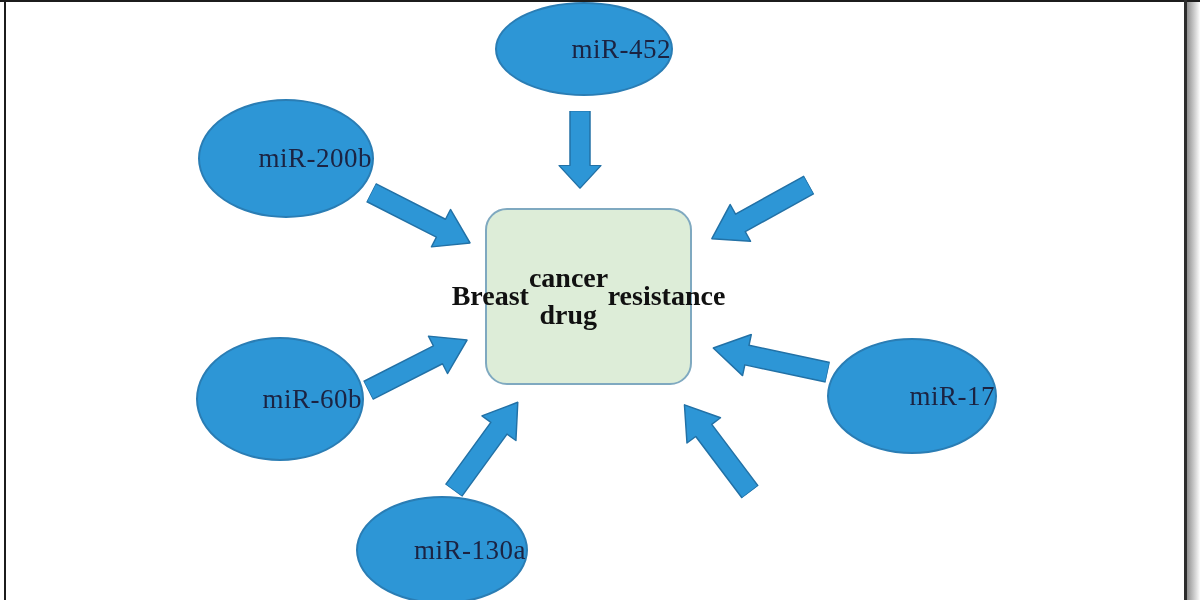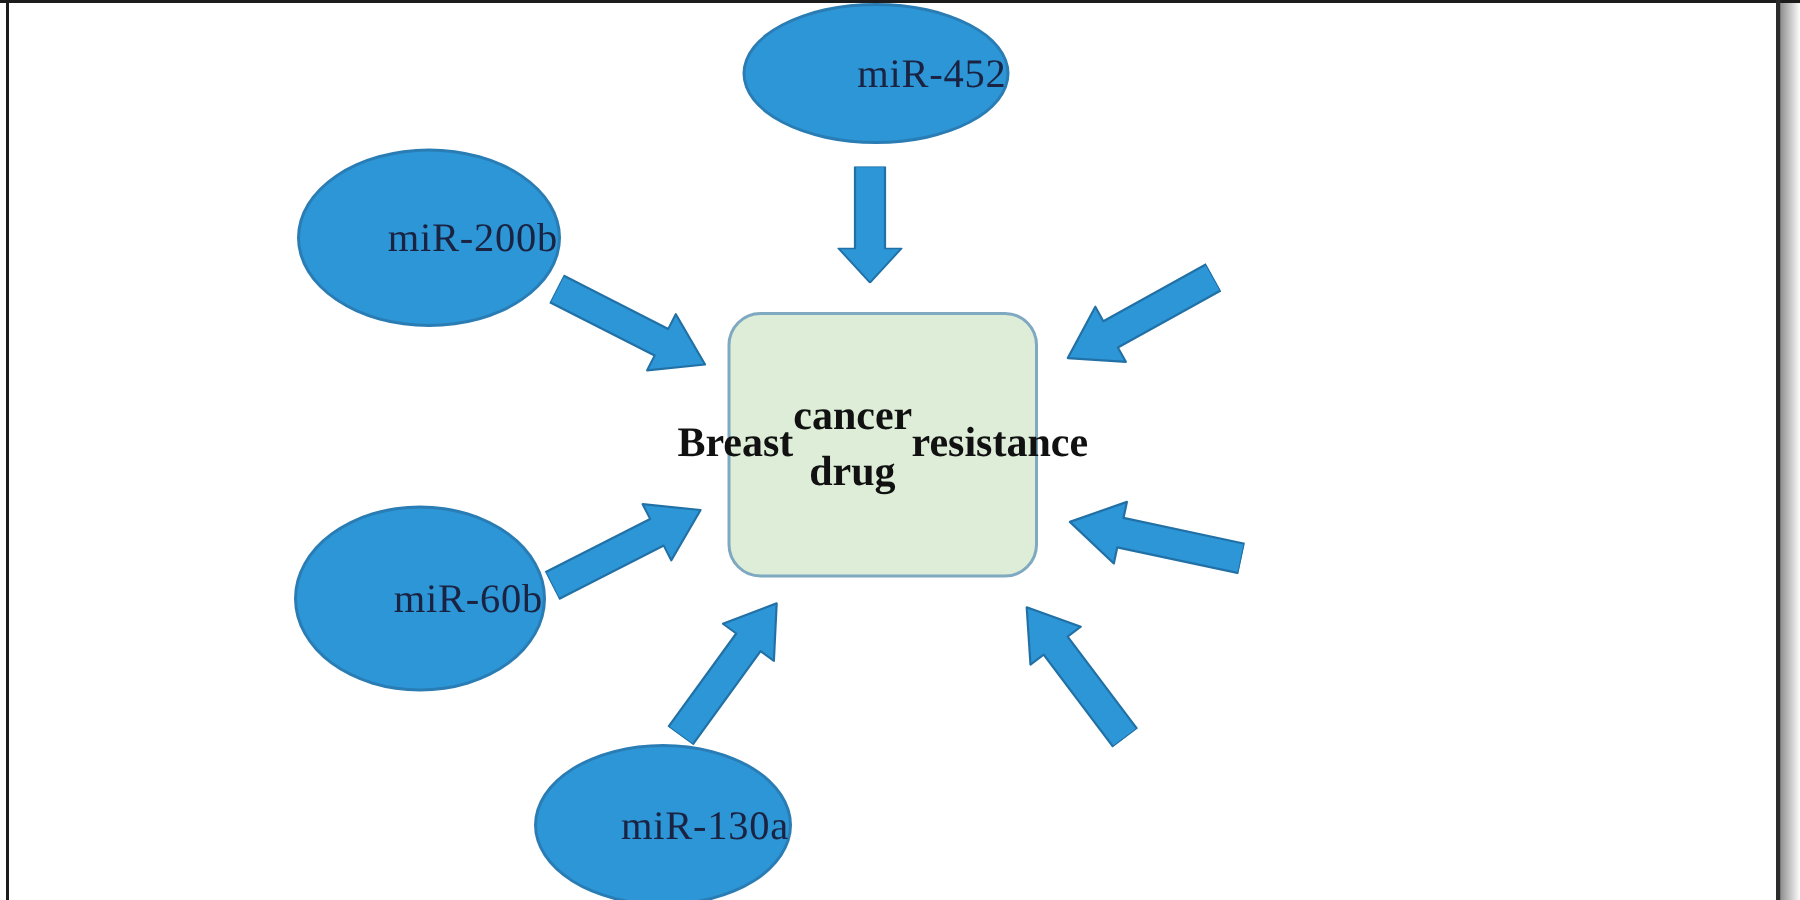--- a/index.html
+++ b/index.html
@@ -97,20 +97,23 @@
 
   <div class="node" id="e-452">
     <span>miR-452</span>
   </div>
   <div class="node" id="e-200b">
     <span>miR-200b</span>
   </div>
   <div class="node" id="e-90b">
     <span>miR-60b</span>
   </div>
+  <div class="node" id="e-17">
+    <span>miR-17</span>
+  </div>
   <div class="node" id="e-130a">
     <span>miR-130a</span>
   </div>
 
   <div class="center-box">
     <div>Breast</div>
     <div>cancer drug</div>
     <div>resistance</div>
   </div>
 

